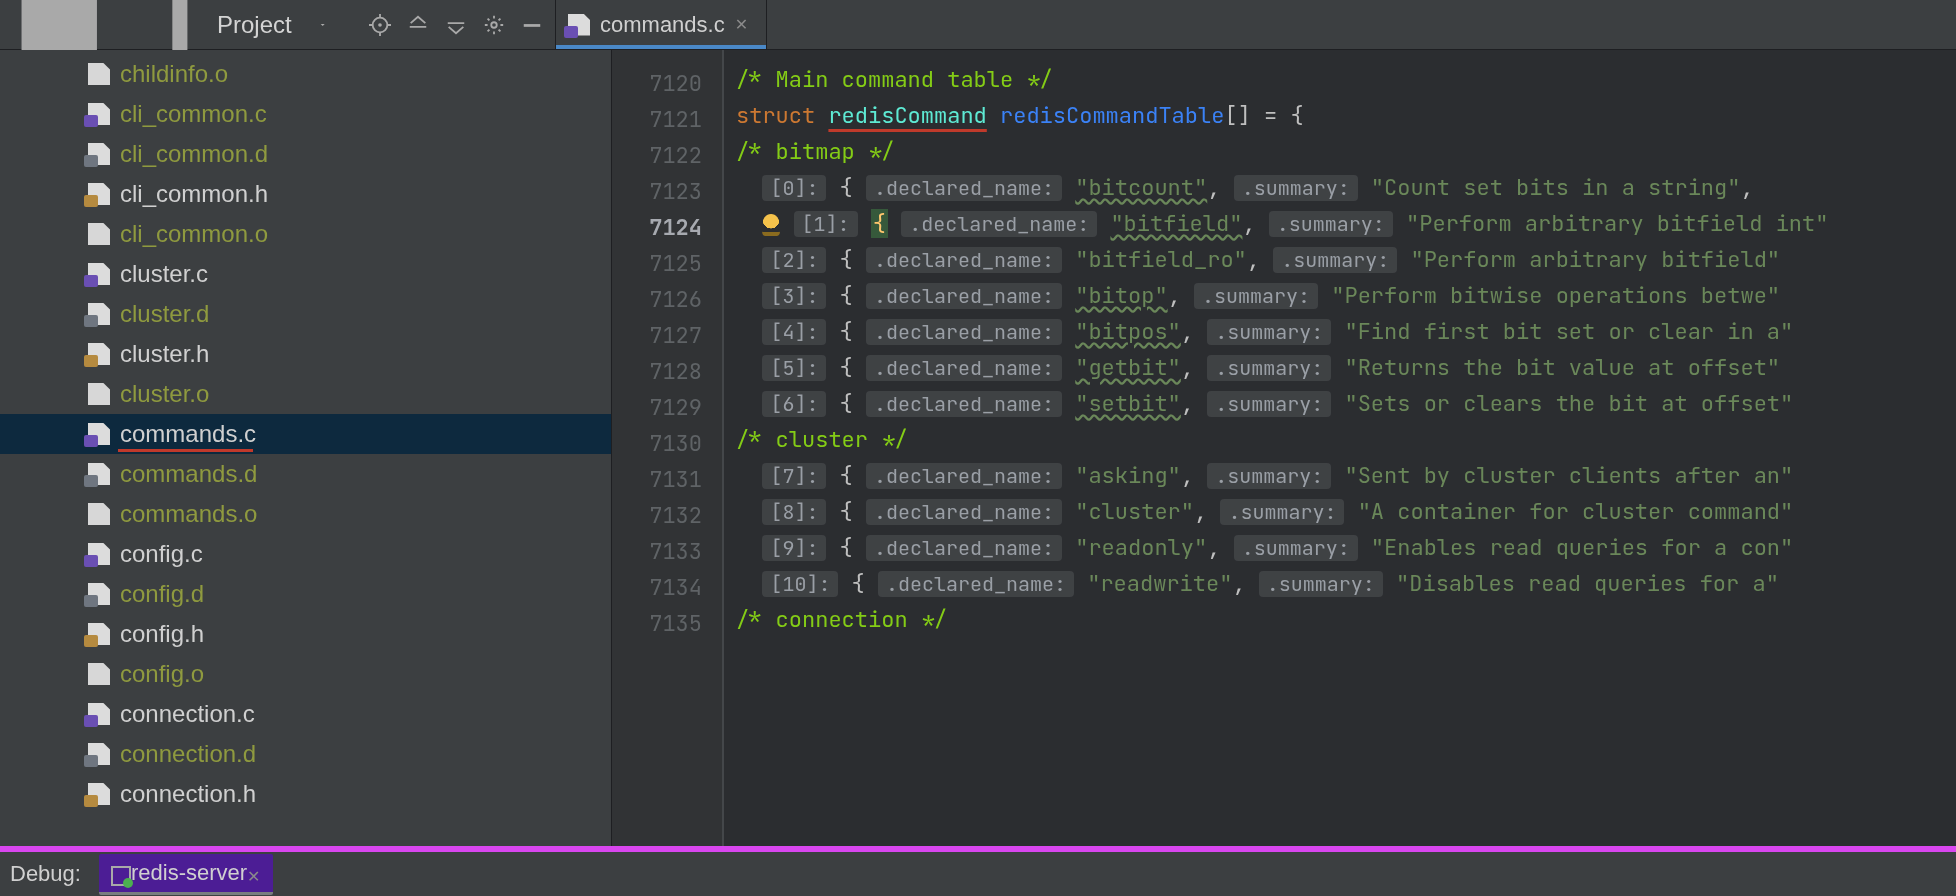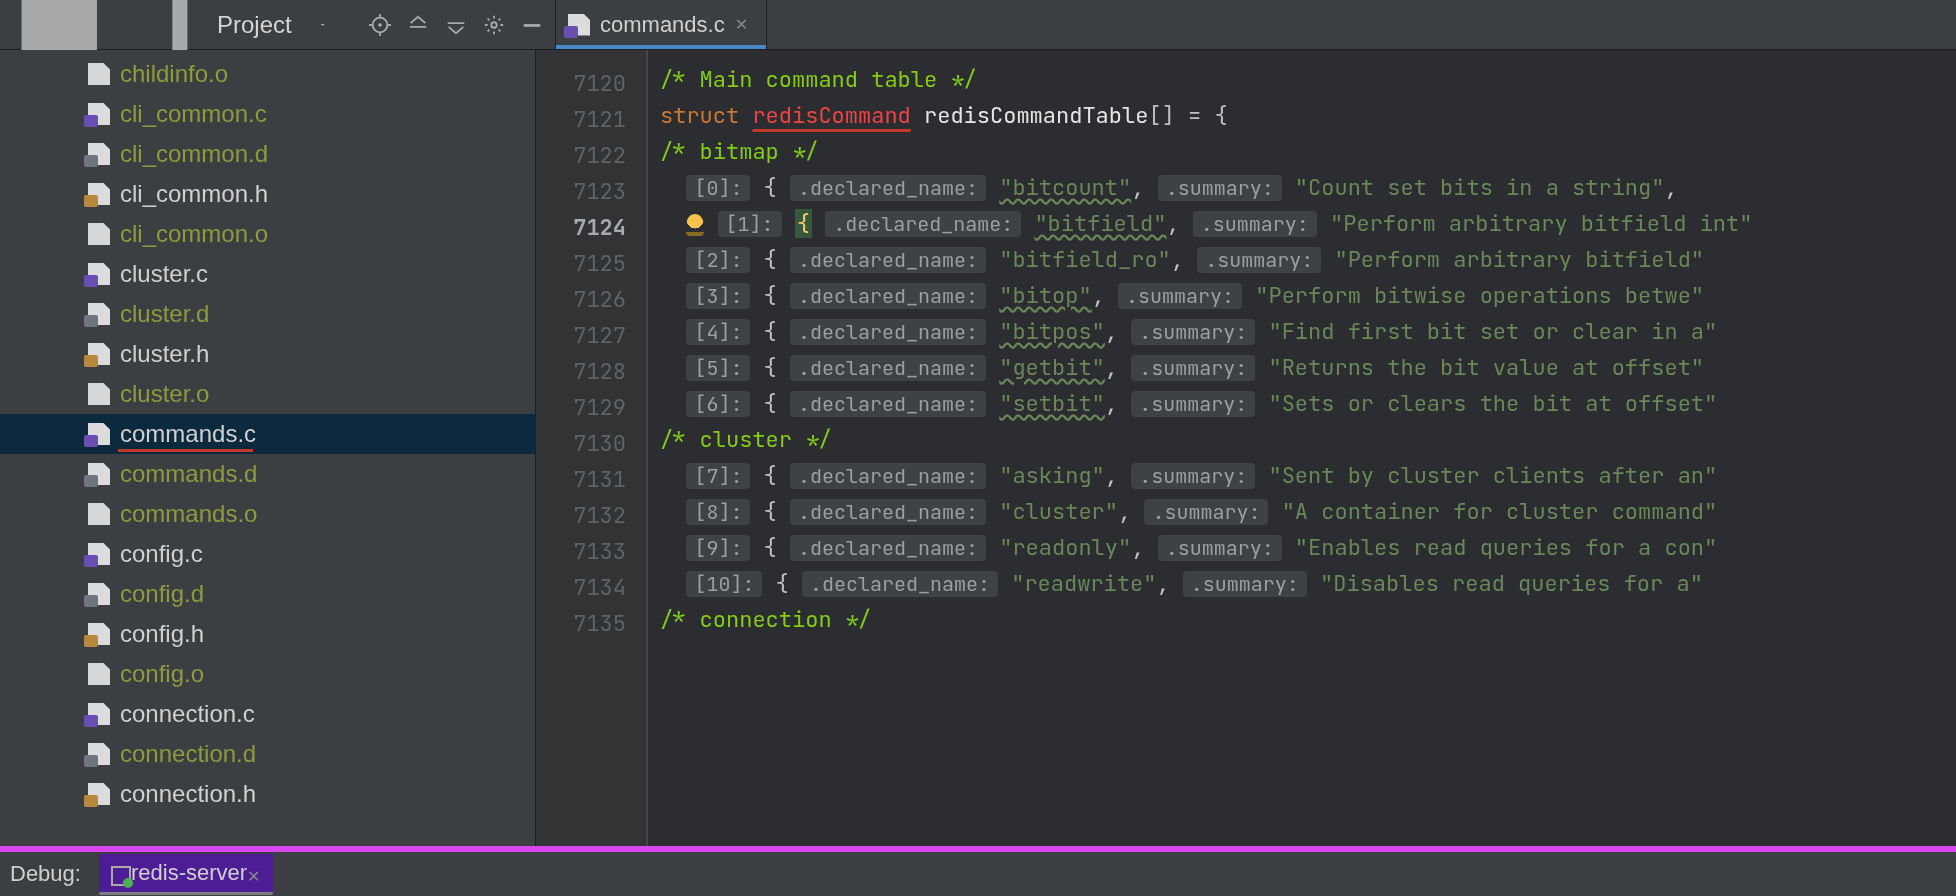--- a/index.html
+++ b/index.html
@@ -59,21 +59,21 @@
   }
   .file-icon.c::after { background: #6a4fb3; }
   .file-icon.h::after { background: #b58a3f; }
   .file-icon.d::after { background: #6f7680; }
   .file-icon.o::before { background: #d7d7d7; }
   .file-icon.o::after { background: transparent; }
 
   
   .main-area { flex: 1; display: flex; min-height: 0; }
   .project-tree {
-    width: 536px;
+    width: 612px;
     background: #3c3f41;
     border-right: 1px solid #1e1f22;
     overflow: hidden;
     padding-top: 4px;
   }
   .tree-item {
     display: flex; align-items: center; gap: 10px;
     padding: 4px 0 4px 88px;
     font-size: 24px;
     position: relative;
@@ -89,22 +89,22 @@
   .gutter {
     width: 112px; background: #313335; border-right: 2px solid #44474a;
     padding-top: 16px; text-align: right; color: #5f6366; font-size: 22px;
   }
   .gutter div { padding: 4px 20px 4px 0; height: 36px; line-height: 28px; }
   .gutter .current { color: #a7aab0; font-weight: 600; }
   .code-lines { flex: 1; padding-top: 12px; overflow: hidden; white-space: pre; }
   .code-lines div { height: 36px; line-height: 28px; padding: 4px 0 4px 12px; }
   .tok-comment { color: #84cc16; }
   .tok-keyword { color: #cc7832; }
-  .tok-struct { color: #ef4444; text-decoration: underline; text-decoration-color: #c03a2b; text-decoration-thickness: 3px; text-underline-offset: 6px; }
-  .tok-name { color: #e5e5e5; }
+  .tok-struct { color: #5eead4; text-decoration: underline; text-decoration-color: #c03a2b; text-decoration-thickness: 3px; text-underline-offset: 6px; }
+  .tok-name { color: #3b82f6; }
   .tok-punc { color: #bfbfbf; }
   .tok-hint { background: #3f4244; color: #9a9fa6; padding: 0 8px; border-radius: 4px; font-size: 20px; }
   .tok-string { color: #6a8759; }
   .tok-string.wavy { text-decoration: underline wavy #6a8759; text-underline-offset: 3px; }
   .bulb { display:inline-block; width:18px; height:22px; background: radial-gradient(circle at 50% 35%, #f5c24b 55%, transparent 56%); border-bottom: 4px solid #8a6b1f; border-radius: 50% 50% 20% 20%; vertical-align: middle; }
   .caret-brace { color: #ffc66d; background:#36593b; padding:0 2px; }
 
   
   .debug-bar {
     display: flex; align-items: center; gap: 18px;

